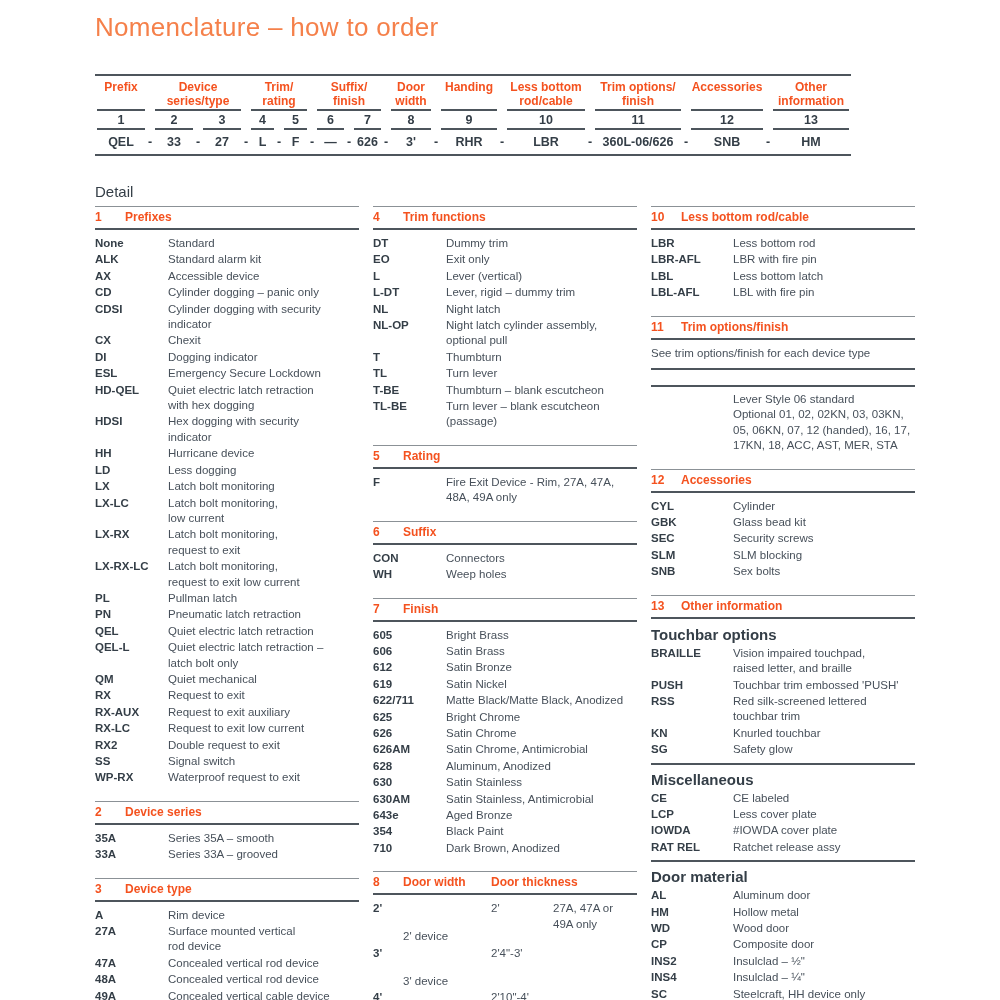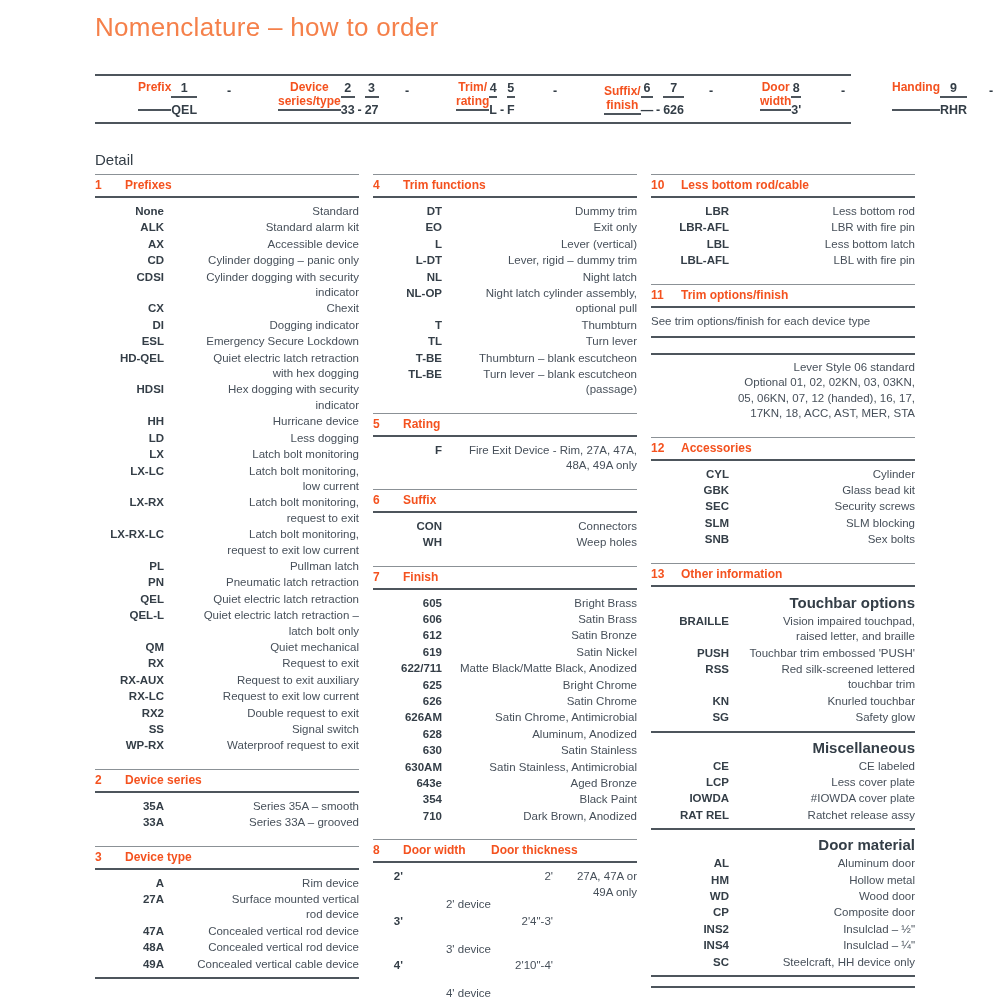--- a/index.html
+++ b/index.html
@@ -14,21 +14,21 @@
   
   .title { font-size:26px; font-weight:400; letter-spacing:.3px; color:var(--accent-light,#f5804a); }
 
   
   .order-table {
     margin-top:31px; width:756px; display:flex;
     border-top:2px solid var(--rule,#4d555c);
     border-bottom:2px solid var(--rule,#4d555c);
     padding:3px 2px 4px 2px;
   }
-  .unit { display:flex; flex-direction:row;margin-left:41px; }
+  .unit { display:flex; flex-direction:column; }
   .u-label {
     height:32px; font-size:12px; font-weight:bold; text-align:center;
     color:var(--accent,#f4521f); white-space:pre-line; line-height:1.18; padding-top:1px;
   }
   .group .u-label { border-bottom:2px solid var(--rule,#4d555c); }
   .u-cols { display:flex; flex:1; }
   .ucol { display:flex; flex-direction:column; }
   .datacol { flex:1; }
   .dashcol { width:10px; flex:none; }
   .u-num {
@@ -59,21 +59,21 @@
   }
   .sec-num { width:30px; flex:none; }
   .sec-title { flex:1; }
   .door .sec-title { flex:none; width:88px; }
   .sec-title2 { flex:1; }
 
   .sec-note {
     font-size:11.5px; line-height:15.4px; padding:6px 0 7px 0;
     border-bottom:2px solid var(--rule,#4d555c);
   }
-  .sec-body { padding:6px 0 2px 0;text-align:right; }
+  .sec-body { padding:6px 0 2px 0; }
   .block.ruled { border-top:2px solid var(--rule,#4d555c); margin-top:5px; padding-top:5px; }
   .subtitle { font-weight:bold; font-size:15px; color:var(--text-dark,#343e47); margin:1px 0 3px 0; }
 
   .row { display:flex; font-size:11.5px; line-height:15.4px; margin-bottom:1px; }
   .code { width:73px; flex:none; font-weight:bold; color:var(--text-dark,#343e47); padding-right:4px; }
   .col3 .code { width:82px; }
   .desc { flex:1; white-space:pre-line; }
 
   .row4 { display:flex; font-size:11.5px; line-height:15.4px; margin-bottom:1px; }
   .c0 { width:30px; flex:none; font-weight:bold; color:var(--text-dark,#343e47); }
@@ -149,21 +149,21 @@
             <div class="u-num">5</div>
             <div class="u-val">F</div>
           </div>
         </div>
       </div>
       <div class="unit sep">
         <div class="u-label"></div>
         <div class="u-num"></div>
         <div class="u-val">-</div>
       </div>
-      <div class="unit group" style="width: 64px; align-items: center;">
+      <div class="unit group" style="width: 64px;">
         <div class="u-label">Suffix/
 finish</div>
         <div class="u-cols">
           <div class="ucol datacol">
             <div class="u-num">6</div>
             <div class="u-val">—</div>
           </div>
           <div class="ucol dashcol">
             <div class="u-num"></div>
             <div class="u-val">-</div>

